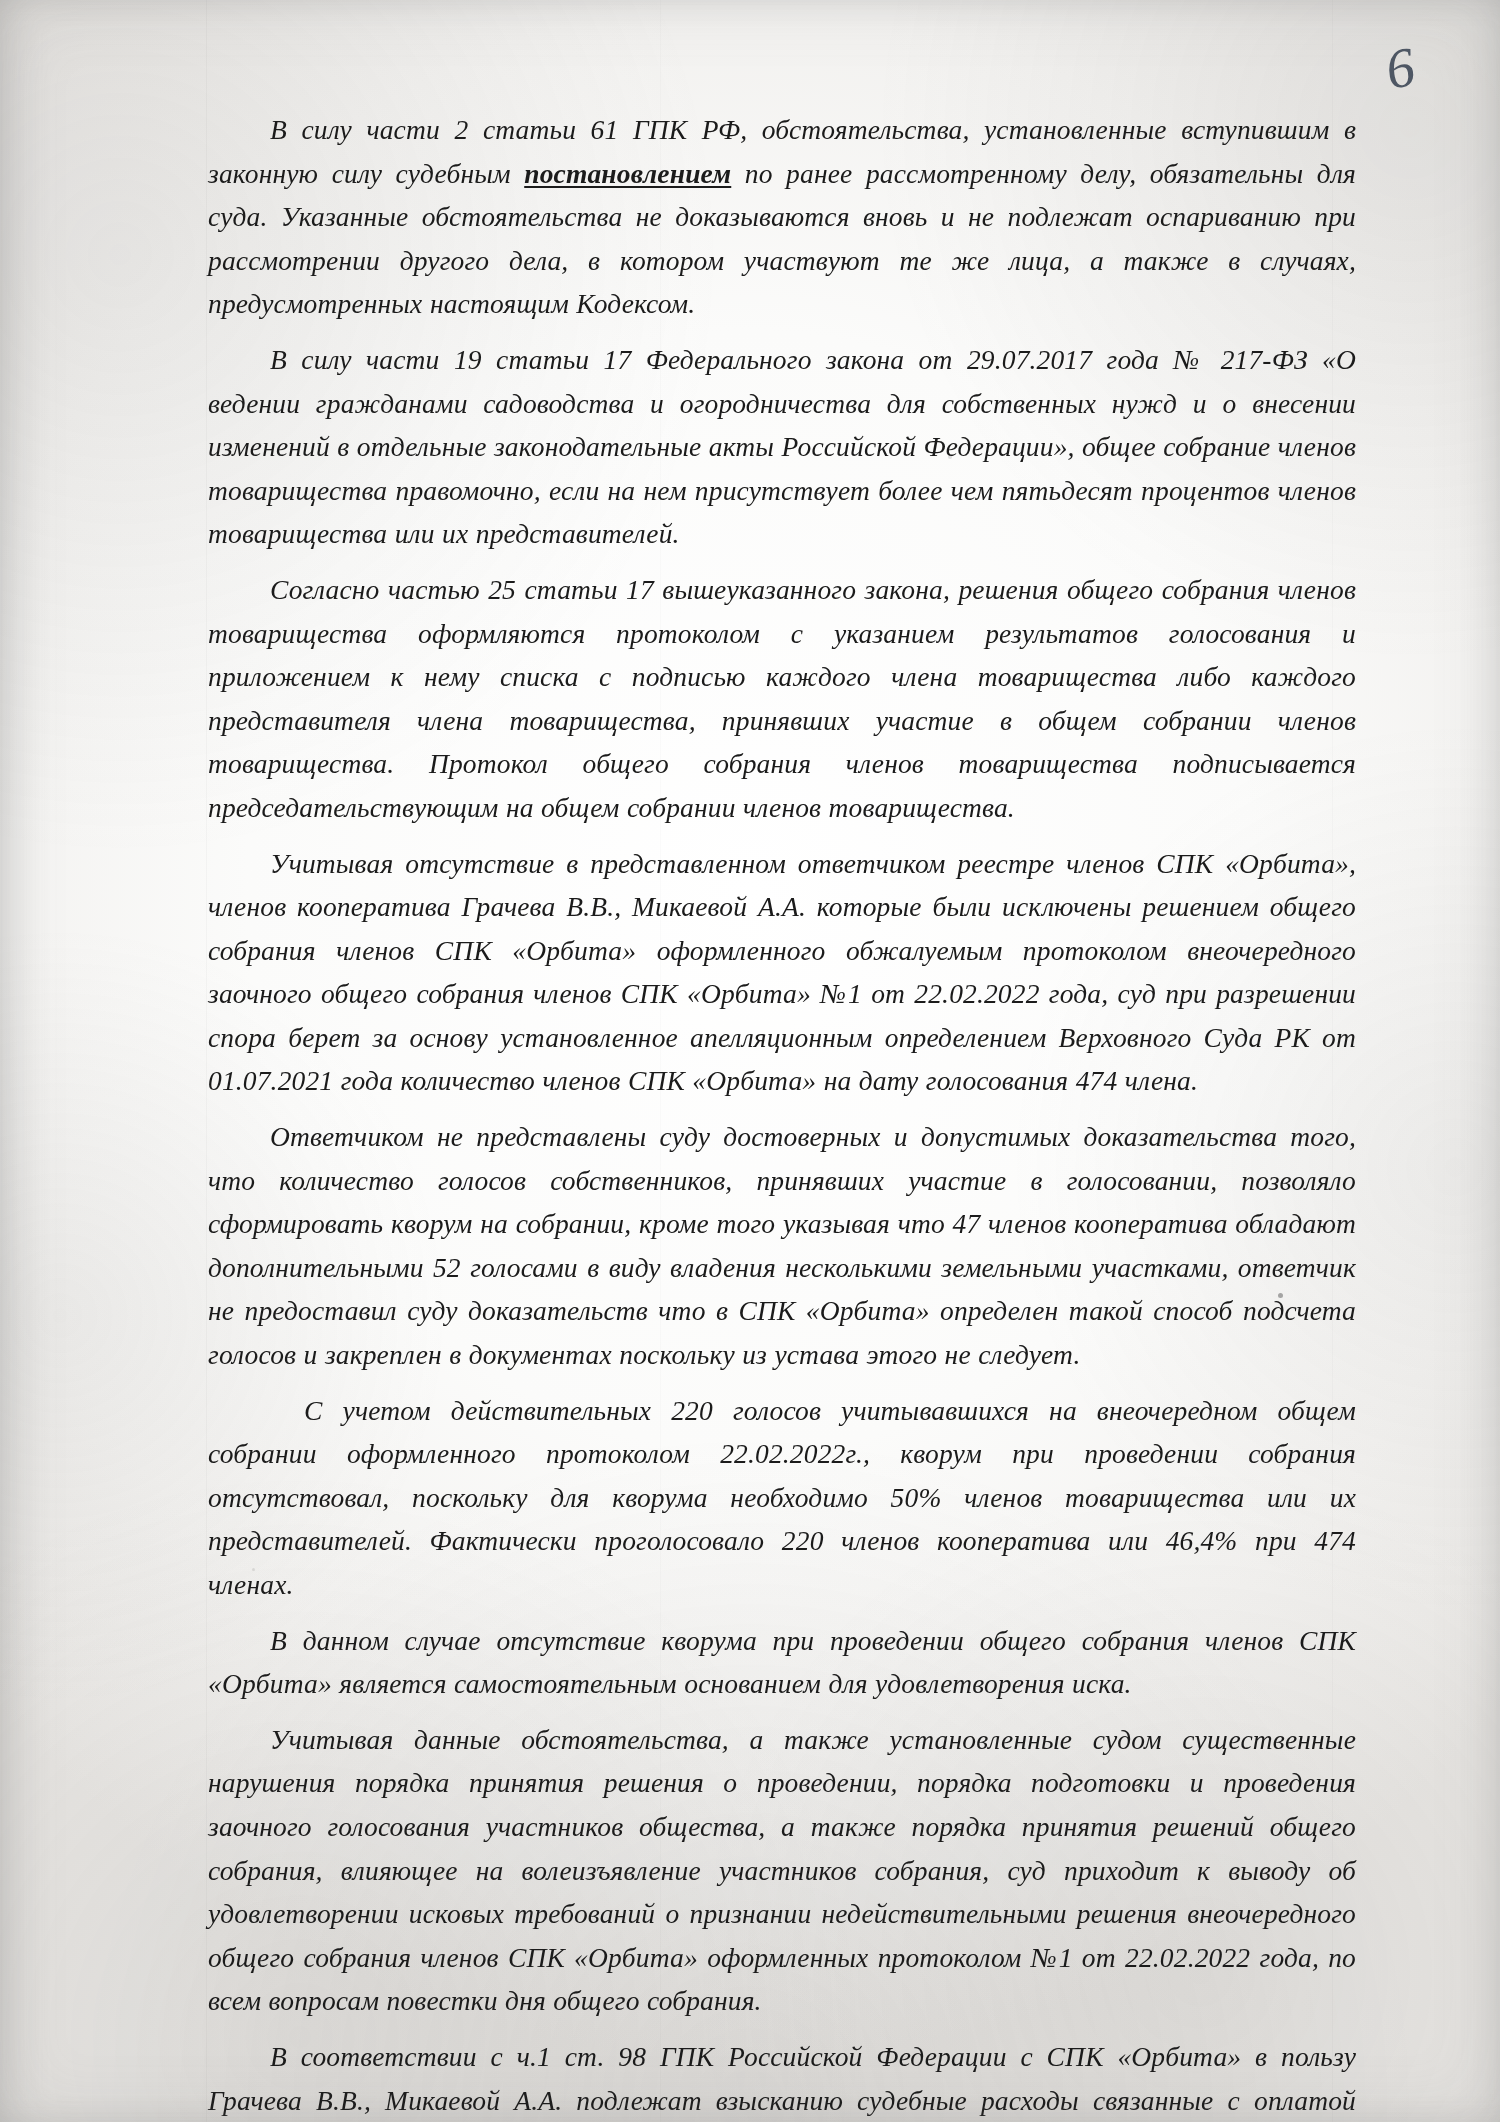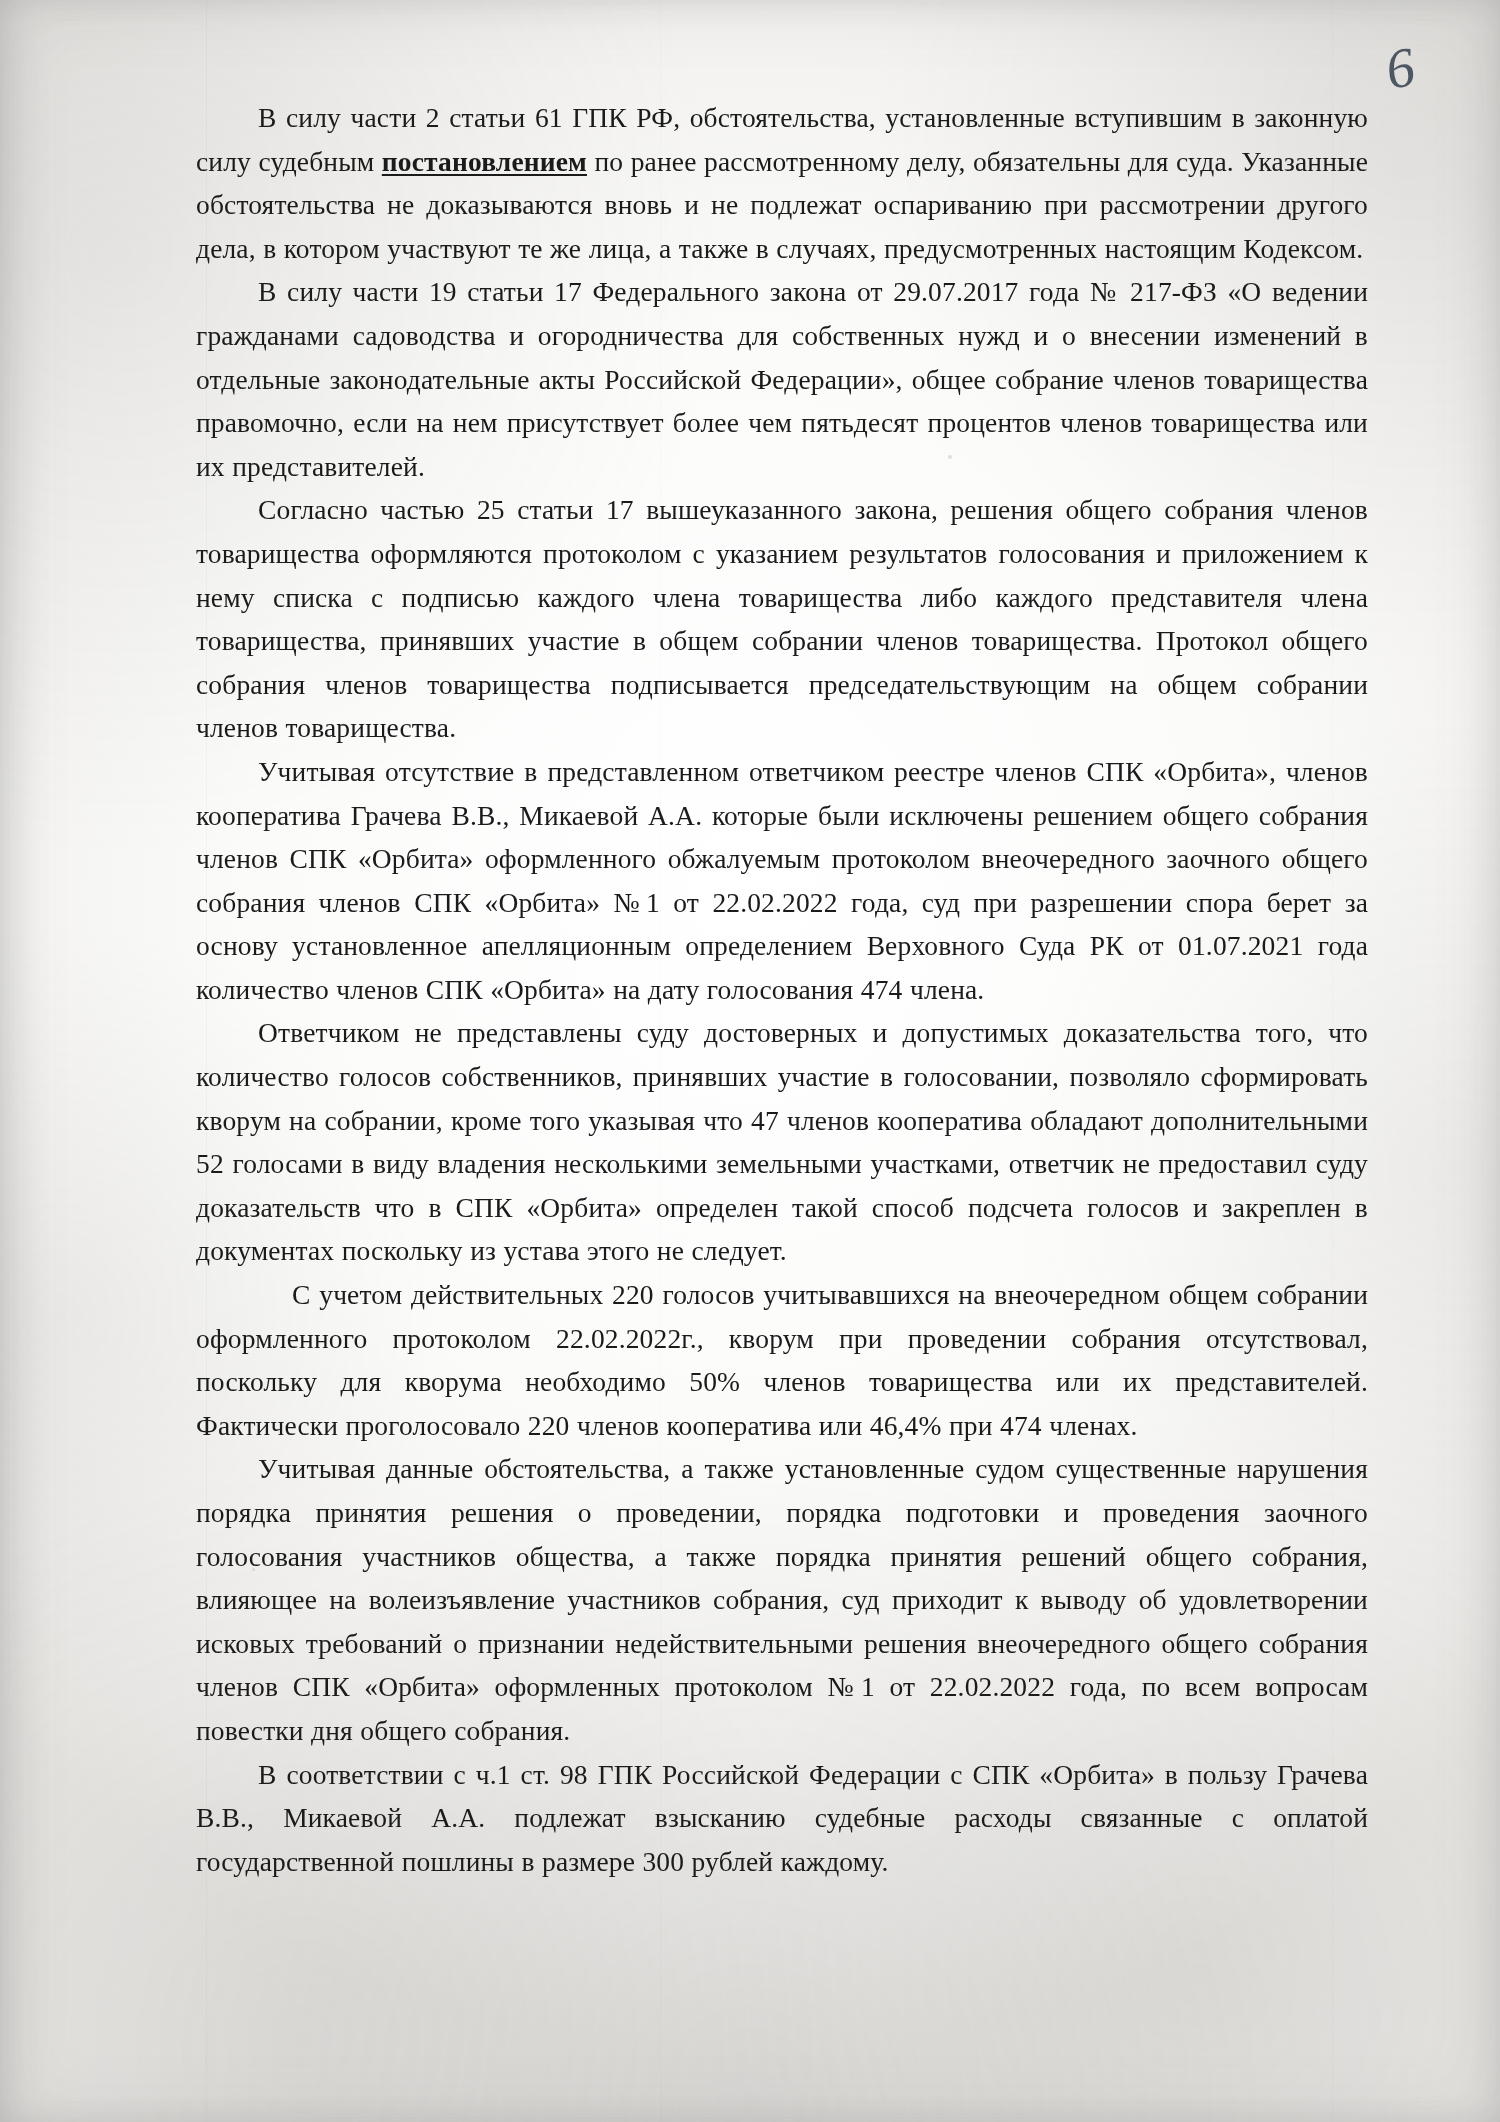--- a/index.html
+++ b/index.html
@@ -64,22 +64,23 @@
     top: 96px;
     width: 1172px;
     font-size: 27.5px;
     line-height: 43.6px;
     text-align: justify;
     text-justify: inter-word;
     letter-spacing: .15px;
     word-spacing: .4px;
   }
   .body-text p {
-    margin: 0;
+    margin: 12px;
     text-indent: 62px;
+    font-style: italic;
   }
   .body-text p.wide-indent {
     text-indent: 96px;
   }
   b.uline {
     font-weight: bold;
     text-decoration: underline;
     text-underline-offset: 3px;
   }
 
@@ -123,20 +124,21 @@
     <p>Согласно частью 25 статьи 17 вышеуказанного закона, решения общего собрания членов товарищества оформляются протоколом с указанием результатов голосования и приложением к нему списка с подписью каждого  члена товарищества либо каждого представителя члена товарищества, принявших  участие в общем собрании членов товарищества. Протокол общего собрания членов товарищества подписывается председательствующим на общем собрании членов товарищества.</p>
 
     <p>Учитывая отсутствие в представленном ответчиком реестре членов СПК «Орбита», членов кооператива Грачева В.В., Микаевой А.А. которые были исключены решением общего собрания членов СПК «Орбита» оформленного обжалуемым протоколом внеочередного заочного общего собрания членов  СПК «Орбита»  №1 от 22.02.2022 года, суд при разрешении спора берет за основу установленное апелляционным определением Верховного Суда РК от 01.07.2021 года количество членов СПК «Орбита» на дату голосования 474 члена.</p>
 
     <p>Ответчиком не представлены суду достоверных и допустимых доказательства того, что количество голосов собственников, принявших участие в голосовании, позволяло сформировать кворум на собрании, кроме того указывая что 47 членов кооператива обладают дополнительными 52 голосами в виду владения несколькими земельными участками, ответчик не предоставил суду доказательств что в СПК «Орбита» определен такой способ подсчета голосов и закреплен в документах поскольку из устава этого не следует.</p>
 
     <p class="wide-indent">С учетом действительных 220 голосов учитывавшихся на внеочередном общем собрании оформленного протоколом 22.02.2022г., кворум при проведении собрания отсутствовал, поскольку для кворума необходимо 50%  членов товарищества или их представителей. Фактически проголосовало 220 членов кооператива или 46,4% при 474 членах.</p>
 
 
 
+    <p>В данном случае отсутствие кворума при проведении общего собрания членов СПК «Орбита» является самостоятельным основанием для удовлетворения иска.</p>
 
     <p>Учитывая данные обстоятельства, а также установленные судом существенные нарушения порядка принятия решения о проведении, порядка подготовки и проведения заочного голосования участников общества, а также порядка принятия решений общего собрания, влияющее на волеизъявление участников собрания, суд приходит к выводу об удовлетворении  исковых  требований  о  признании  недействительными  решения внеочередного общего собрания членов СПК «Орбита» оформленных протоколом №1 от 22.02.2022 года, по всем вопросам повестки дня общего собрания.</p>
 
     <p>В соответствии с ч.1 ст. 98 ГПК Российской Федерации с СПК «Орбита»  в пользу Грачева В.В., Микаевой А.А. подлежат взысканию судебные расходы связанные с оплатой государственной пошлины в размере 300 рублей каждому.</p>
 
   </div>
 
   <span class="speck" style="left:1278px;top:1293px;width:5px;height:5px;"></span>
   <span class="speck" style="left:948px;top:455px;width:4px;height:4px;opacity:.35;"></span>
   <span class="speck" style="left:252px;top:1568px;width:3px;height:3px;opacity:.3;"></span>

